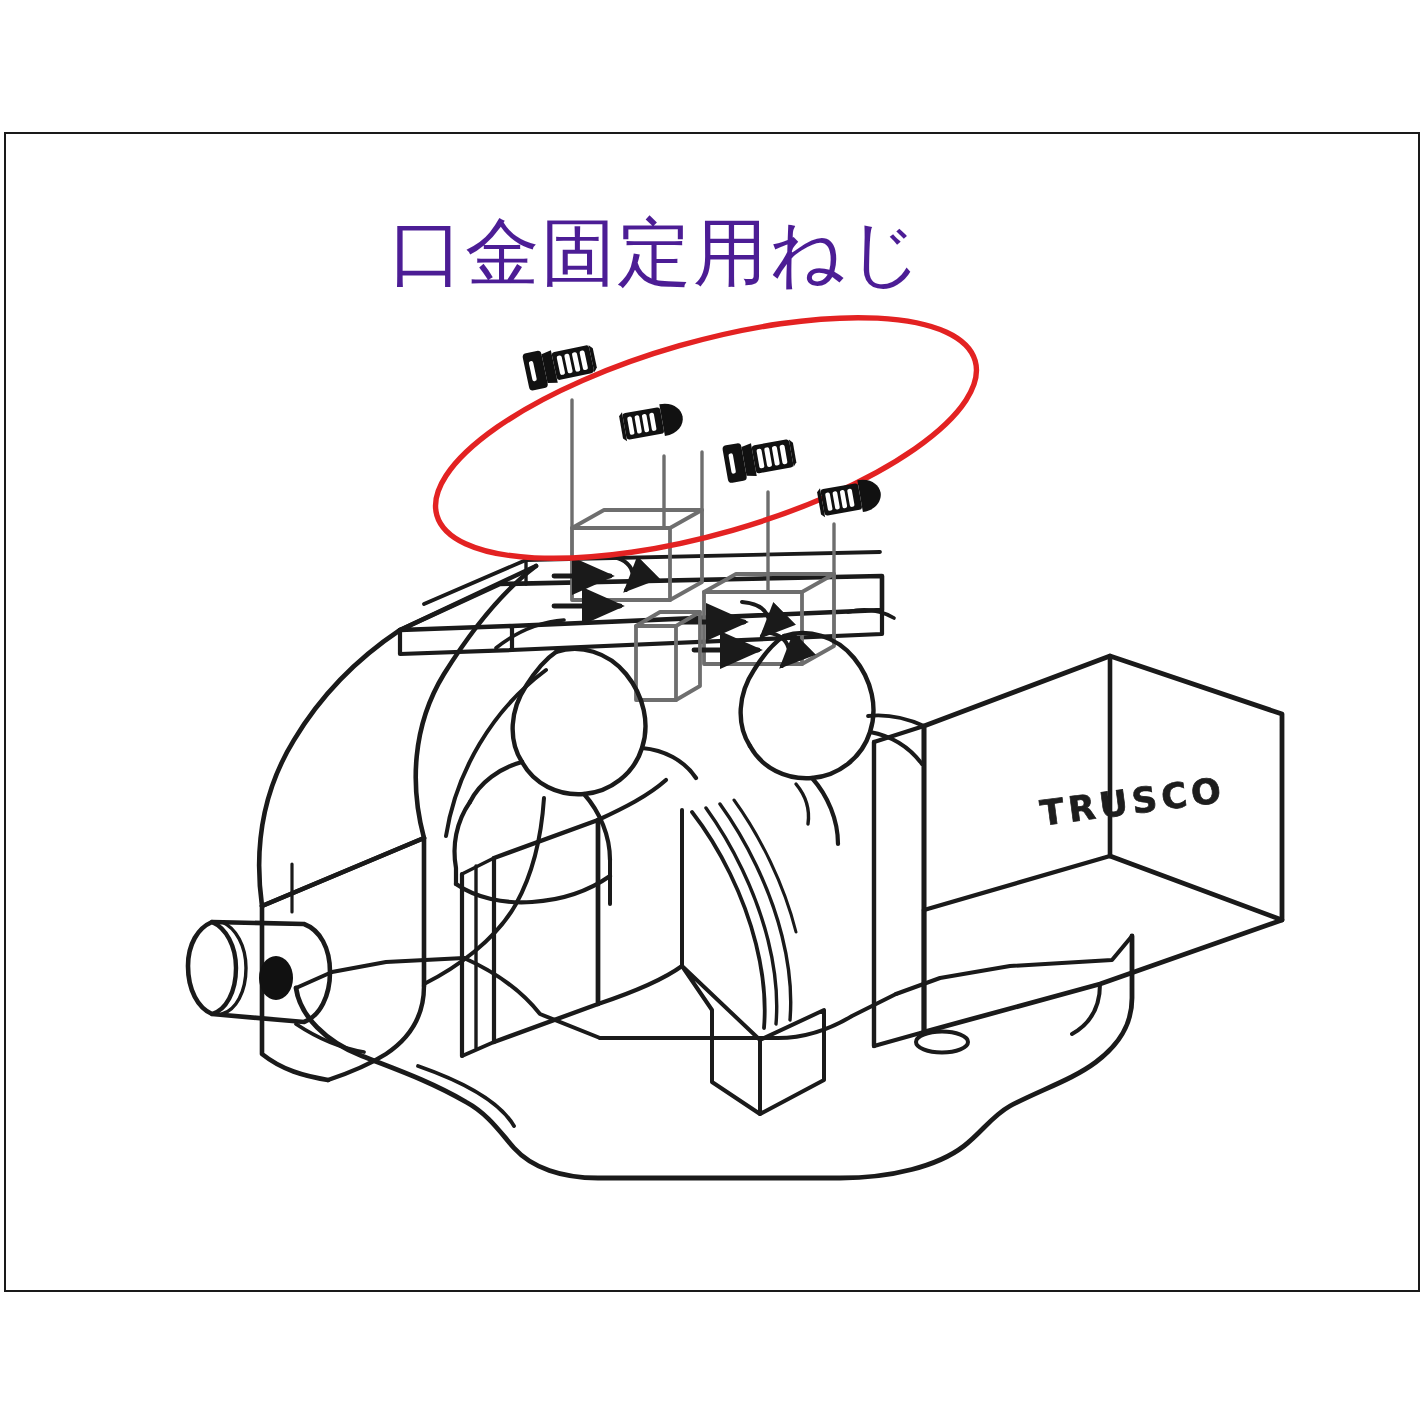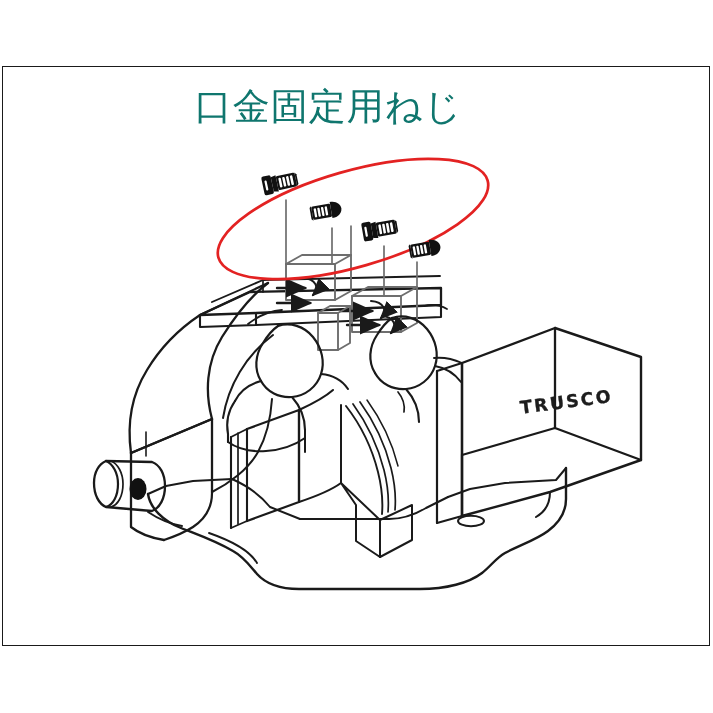--- a/index.html
+++ b/index.html
@@ -33,27 +33,27 @@
   #svg-root {
     position: absolute;
     left: 0;
     top: 0;
     width: 713px;
     height: 713px;
   }
   .caption-text {
     position: absolute;
     left: 0;
-    top: 88px;
+    top: 108px;
     width: 657px;
     text-align: center;
     font-family: "DejaVu Sans", sans-serif;
     font-size: 37px;
     letter-spacing: 1px;
-    color: #0f766e;
+    color: #4c1d95;
     line-height: 1;
     white-space: nowrap;
   }
   .brand-text {
     position: absolute;
     left: 519px;
     top: 398px;
     font-family: "DejaVu Sans", sans-serif;
     font-size: 17.5px;
     font-weight: bold;

